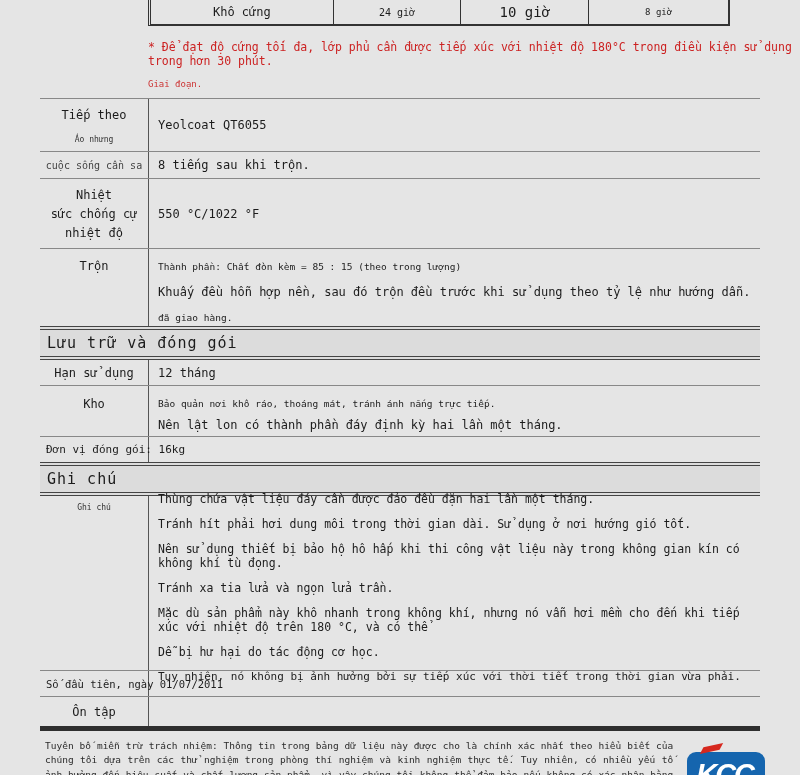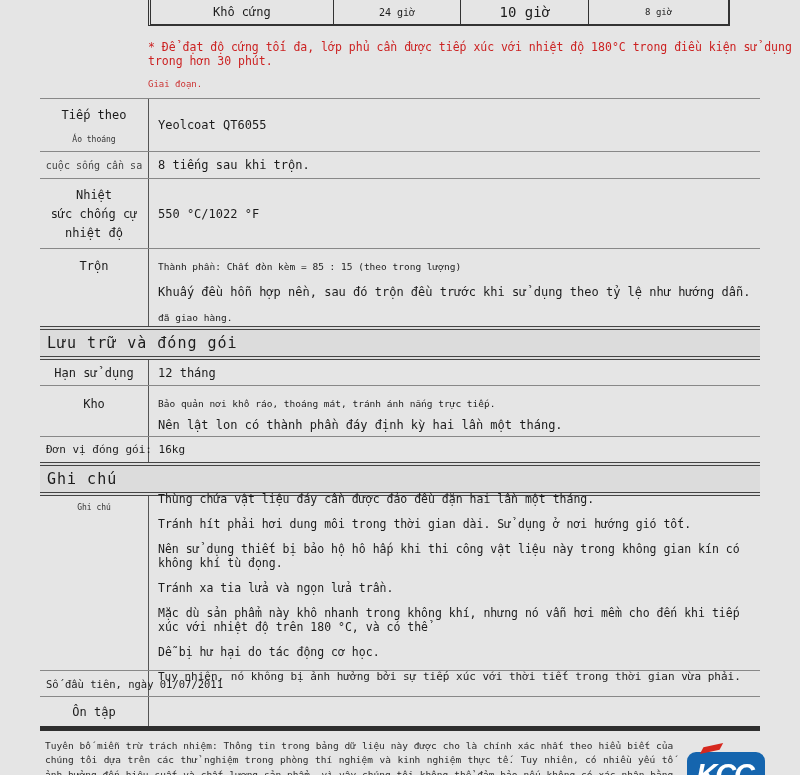--- a/index.html
+++ b/index.html
@@ -84,21 +84,21 @@
   </div>
 
   <div class="red-note">* Để đạt độ cứng tối đa, lớp phủ cần được tiếp xúc với nhiệt độ 180°C trong điều kiện sử dụng trong hơn 30 phút.</div>
   <div class="red-stage">Giai đoạn.</div>
 
   <div class="main">
 
     <div class="row r-next">
       <div class="label top">
         <span>Tiếp theo</span>
-        <span class="small">Áo thoáng</span>
+        <span class="small">Áo nhưng</span>
       </div>
       <div class="value">
         <span>Yeolcoat QT6055</span>
       </div>
     </div>
 
     <div class="row r-pot">
       <div class="label">
         <span class="tiny">cuộc sống cần sa</span>
       </div>

